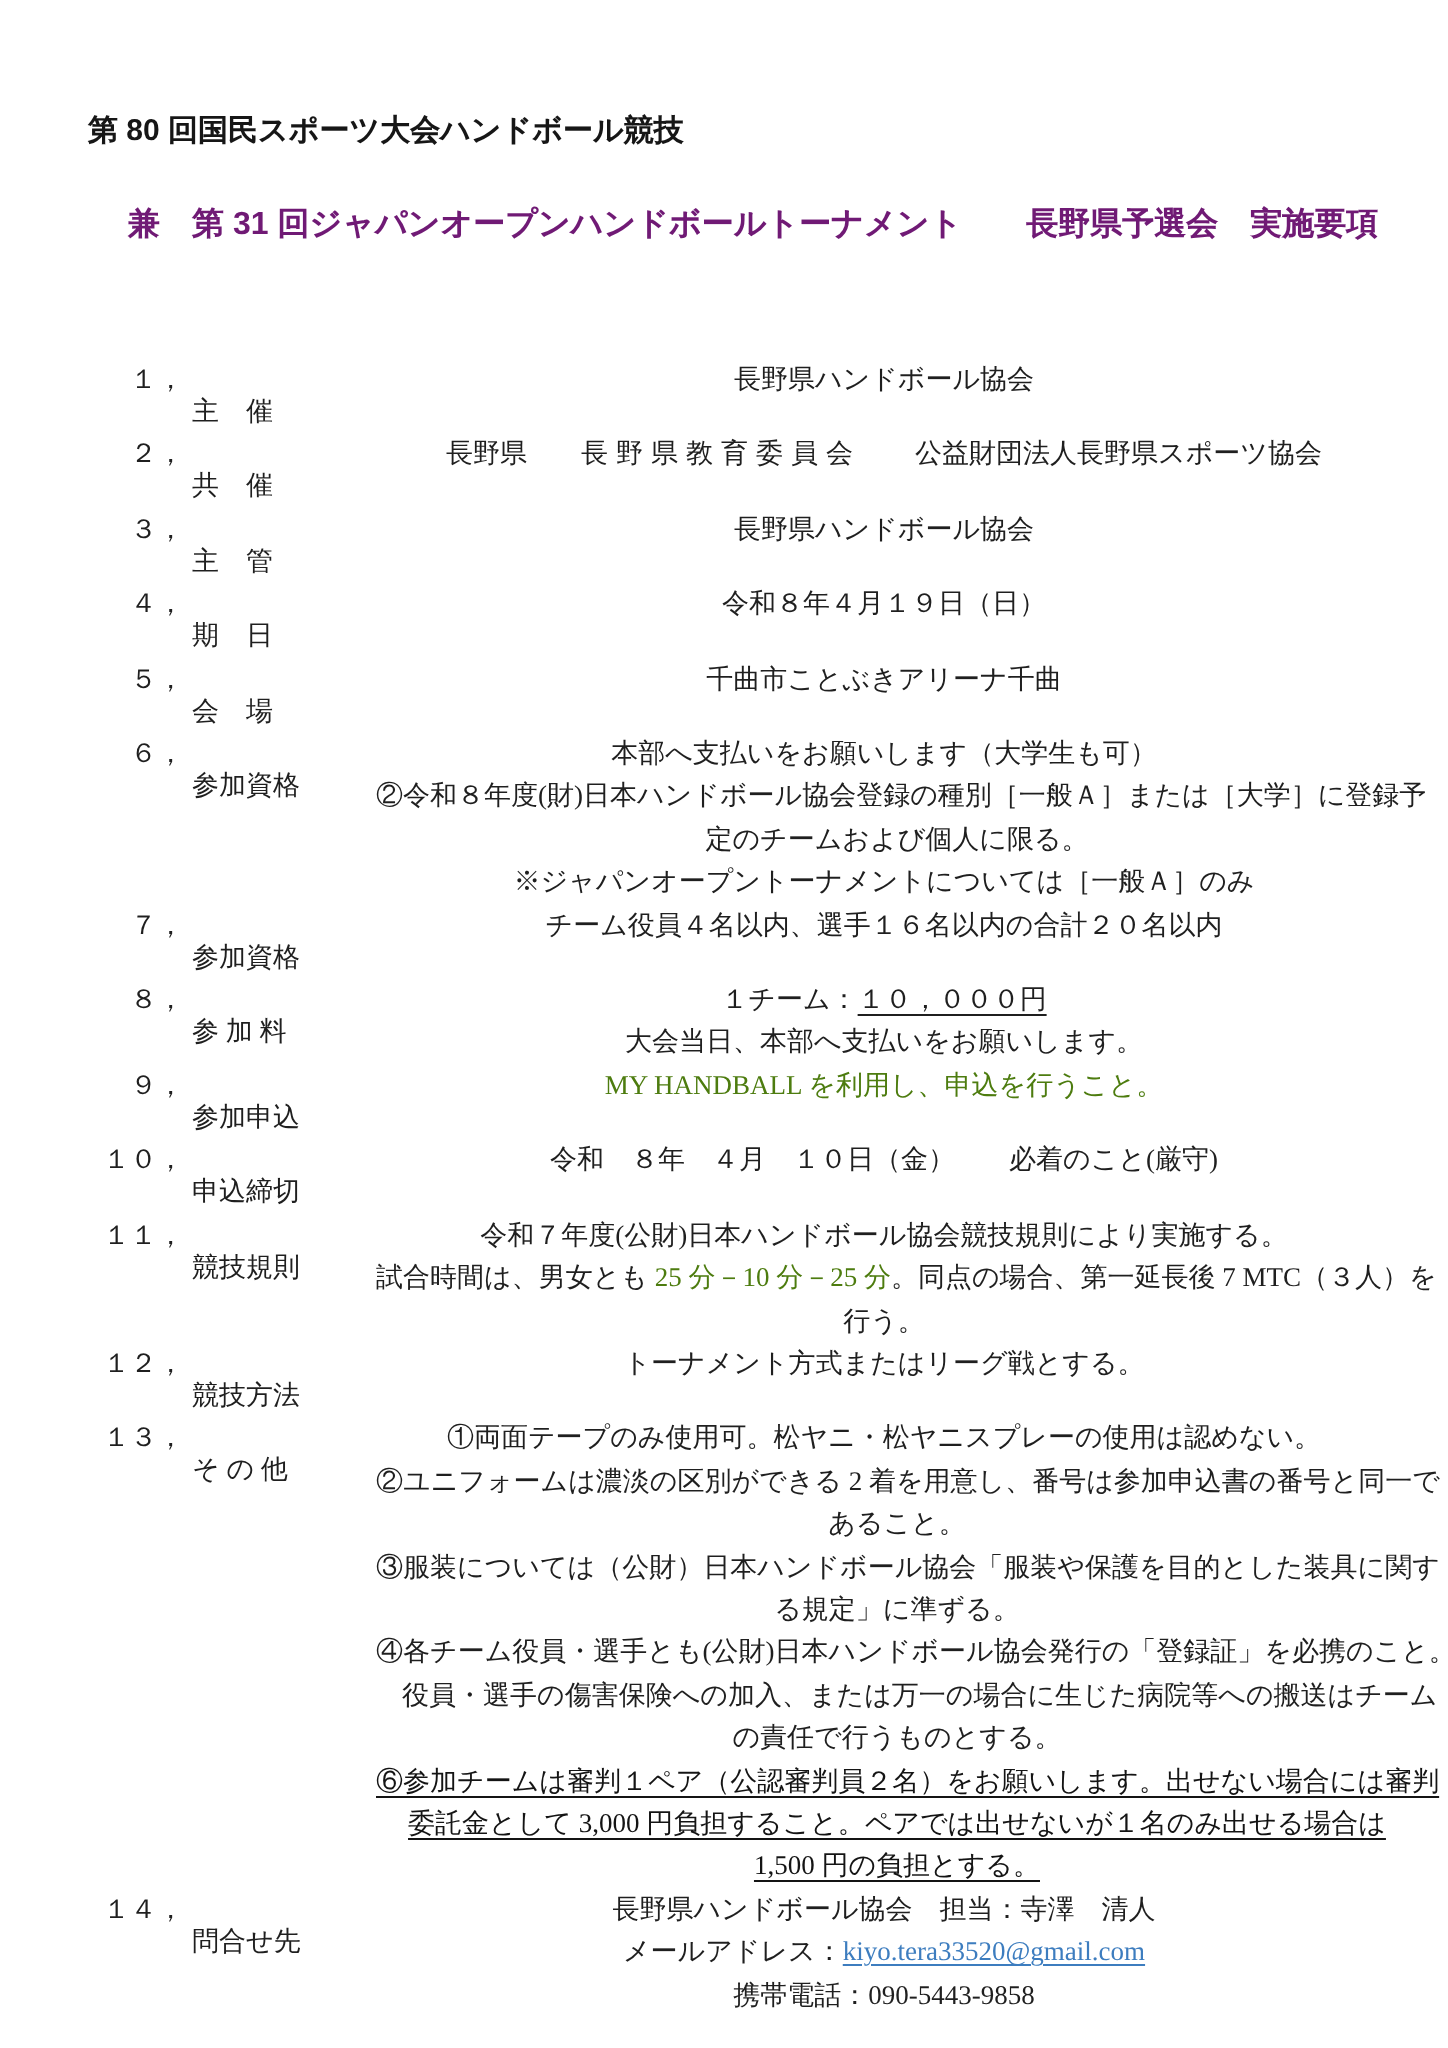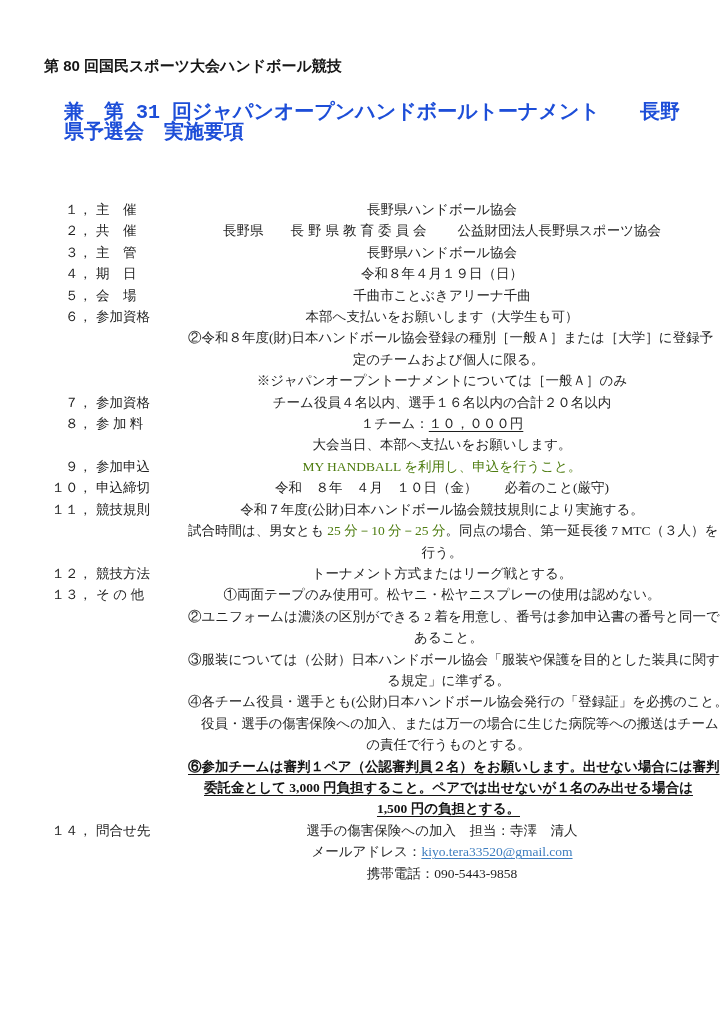--- a/index.html
+++ b/index.html
@@ -17,45 +17,46 @@
   }
   .doc-title{
     font-family:"Liberation Sans","DejaVu Sans",sans-serif;
     font-weight:700;
     font-size:15px;
     line-height:20px;
     margin:0 0 27px 0;
     color:#161616;
   }
   .doc-subtitle{
-    font-family:Liberation Mono, monospace;
+    font-family:Liberation Sans, sans-serif;
     font-weight:700;
-    font-size:20px;
+    font-size:16px;
     line-height:20px;
     margin:0 0 0 20px;
-    color:#1d4ed8;
+    color:#701a75;
   }
   .items{margin-top:56px;}
   .row{display:flex;align-items:flex-start;}
   .num{
     width:48px;
     text-align:right;
     flex:0 0 48px;
   }
   .label{
     width:60px;
     flex:0 0 60px;
     margin-left:4px;
+    margin-top:16px;
   }
   .value{flex:1;margin-left:32px;min-width:0;text-align:center;}
   .vline{white-space:nowrap;}
   .vline.ind{padding-left:13px;}
   .seg-red{color:#4d7c0f;}
   .seg-underline{text-decoration:underline;text-underline-offset:3px;}
-  .seg-boldline{font-weight:700;text-decoration:underline;text-underline-offset:3px;color:#141414;}
+  .seg-boldline{font-weight:400;text-decoration:underline;text-underline-offset:3px;color:#141414;}
   .seg-link{color:#3d7dbf;text-decoration:underline;text-underline-offset:2px;cursor:pointer;}
   .seg-spread{letter-spacing:4px;}
 </style>
 </head>
 <body>
 
 <div class="page">
   <div class="doc-title">第 80 回国民スポーツ大会ハンドボール競技</div>
   <div class="doc-subtitle">兼　第 31 回ジャパンオープンハンドボールトーナメント　　長野県予選会　実施要項</div>
   <div class="items">
@@ -163,19 +164,19 @@
           <div class="vline ind"><span>の責任で行うものとする。</span></div>
           <div class="vline"><span class="seg-boldline">⑥参加チームは審判１ペア（公認審判員２名）をお願いします。出せない場合には審判</span></div>
           <div class="vline ind"><span class="seg-boldline">委託金として 3,000 円負担すること。ペアでは出せないが１名のみ出せる場合は</span></div>
           <div class="vline ind"><span class="seg-boldline">1,500 円の負担とする。</span></div>
         </div>
       </div>
       <div class="row">
         <div class="num">１４，</div>
         <div class="label">問合せ先</div>
         <div class="value">
-          <div class="vline"><span>選手の傷害保険への加入　担当：寺澤　清人</span></div>
+          <div class="vline"><span>長野県ハンドボール協会　担当：寺澤　清人</span></div>
           <div class="vline"><span>メールアドレス：</span><span class="seg-link">kiyo.tera33520@gmail.com</span></div>
           <div class="vline"><span>携帯電話：090-5443-9858</span></div>
         </div>
       </div>
     </div>
 </div>
 
 </body></html>

